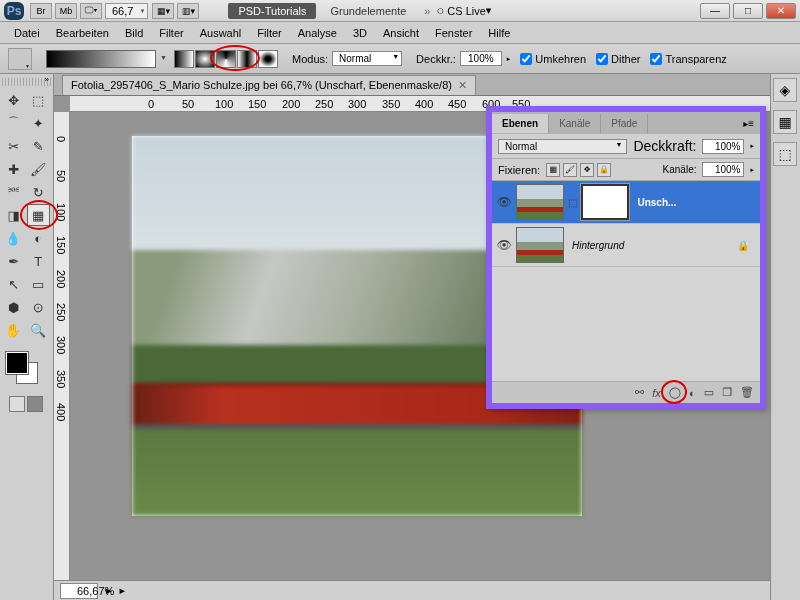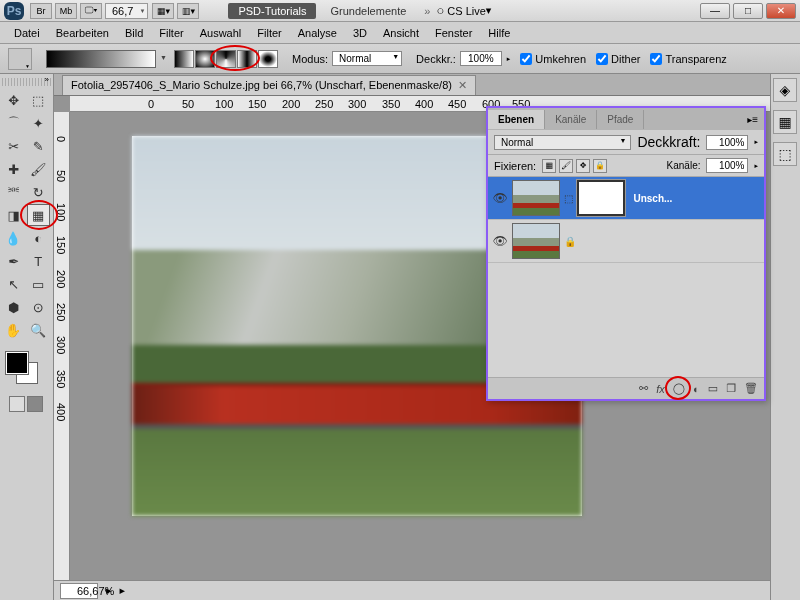--- a/index.html
+++ b/index.html
@@ -76,21 +76,21 @@
     .mountain { height: 25%; background: linear-gradient(110deg, #8a9a7c 10%, #c5c8c4 30%, #a8b0a0 50%, #5a7050 90%); }
     .grass-top { height: 10%; background: #4a6838; }
     .train-band { height: 12%; background: linear-gradient(to right, #6a2015, #b83020 20%, #a82818 80%, #802010); border-top: 3px solid #801810; border-bottom: 5px solid #555; }
     .grass { height: 23%; background: linear-gradient(#5a7840, #6a8a4a); }
     
     
     .right-col { width: 30px; background: #cfcfcf; border-left: 1px solid #888; padding: 4px 2px; }
     .panel-icon { width: 24px; height: 24px; border: 1px solid #999; margin-bottom: 8px; display: flex; align-items: center; justify-content: center; font-size: 14px; background: #d8d8d8; }
     
     
-    .layers-panel { position: absolute; top: 106px; right: 34px; width: 280px; background: #d0d0d0; border: 2px solid #8b5cf6; box-shadow: 2px 2px 6px rgba(0,0,0,0.25); z-index: 15; }
+    .layers-panel { position: absolute; top: 106px; right: 34px; width: 280px; background: #d0d0d0; border: 6px solid #8b5cf6; box-shadow: 2px 2px 6px rgba(0,0,0,0.25); z-index: 15; }
     .panel-head { height: 22px; background: #b4b4b4; display: flex; align-items: center; }
     .panel-tab { padding: 4px 10px; font-size: 10px; color: #555; border-right: 1px solid #999; }
     .panel-tab.active { background: #d0d0d0; color: #000; font-weight: bold; }
     .panel-menu { margin-left: auto; padding: 0 6px; font-size: 10px; }
     .panel-controls { padding: 4px 6px; display: flex; align-items: center; gap: 6px; background: #d0d0d0; border-bottom: 1px solid #aaa; }
     .panel-dd { background: #e8e8e8; border: 1px solid #888; padding: 1px 20px 1px 6px; font-size: 10px; position: relative; flex: 1; }
     .panel-dd::after { content: '▼'; position: absolute; right: 4px; font-size: 7px; }
     .panel-num { background: #fff; border: 1px solid #888; width: 42px; padding: 1px 3px; font-size: 10px; text-align: right; }
     .lock-row { padding: 3px 6px; display: flex; align-items: center; gap: 6px; font-size: 10px; border-bottom: 1px solid #aaa; }
     .lock-icons { display: flex; gap: 3px; }
@@ -340,20 +340,21 @@
       <span class="layer-name" style="color:#fff;font-style:normal;font-weight:bold">Unsch...</span>
     </div>
     <div class="layer-row">
       <div class="vis-eye">👁</div>
       <div class="layer-thumb train">
           <div class="sky2"></div>
           <div class="mt2"></div>
           <div class="tr2"></div>
           <div class="gr2"></div>
         </div>
+      <span class="layer-name">Hintergrund</span>
       <span class="layer-lock">🔒</span>
     </div>
   </div>
   <div class="panel-footer">
     <span class="pf-icon">⚯</span>
     <span class="pf-icon"><i>fx</i></span>
     <span class="pf-icon" style="position:relative">◯
       <div class="red-circle" style="width:26px;height:24px;left:-8px;top:-6px;"></div>
     </span>
     <span class="pf-icon">◐</span>

